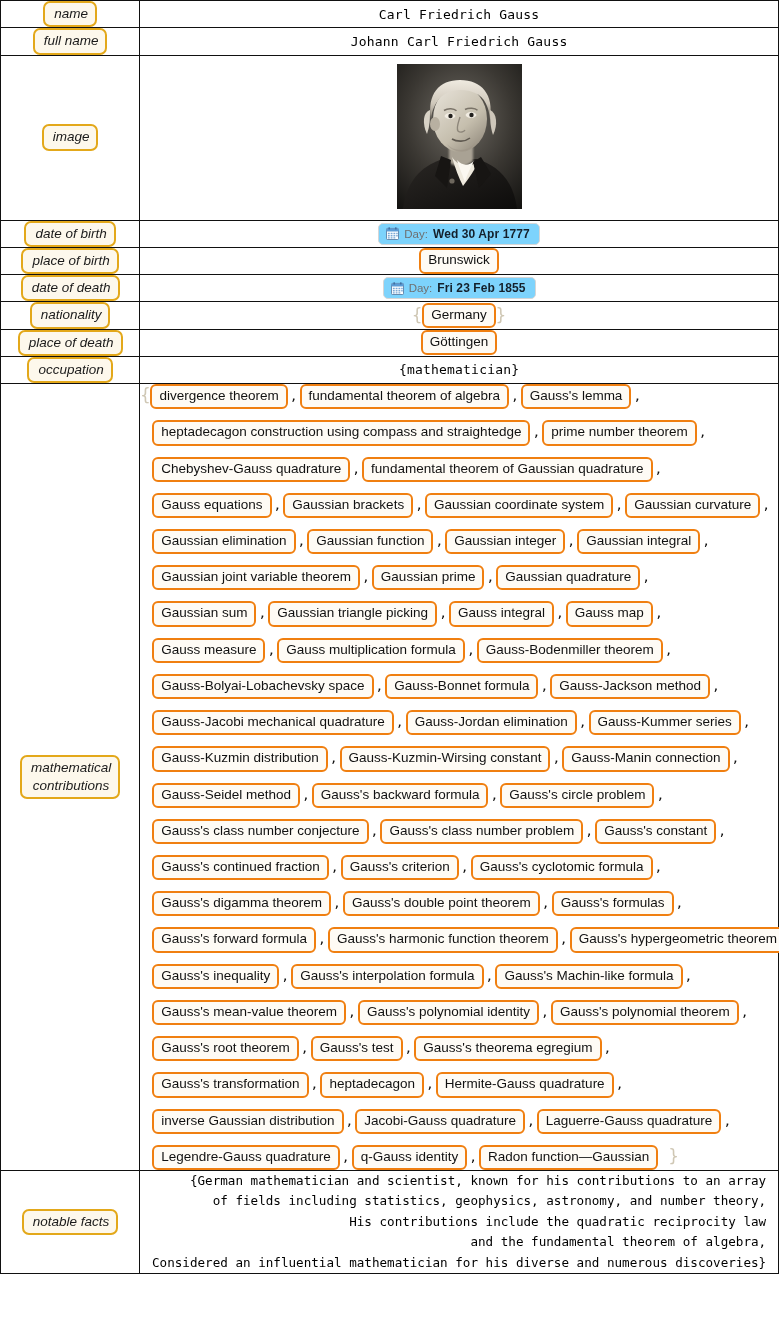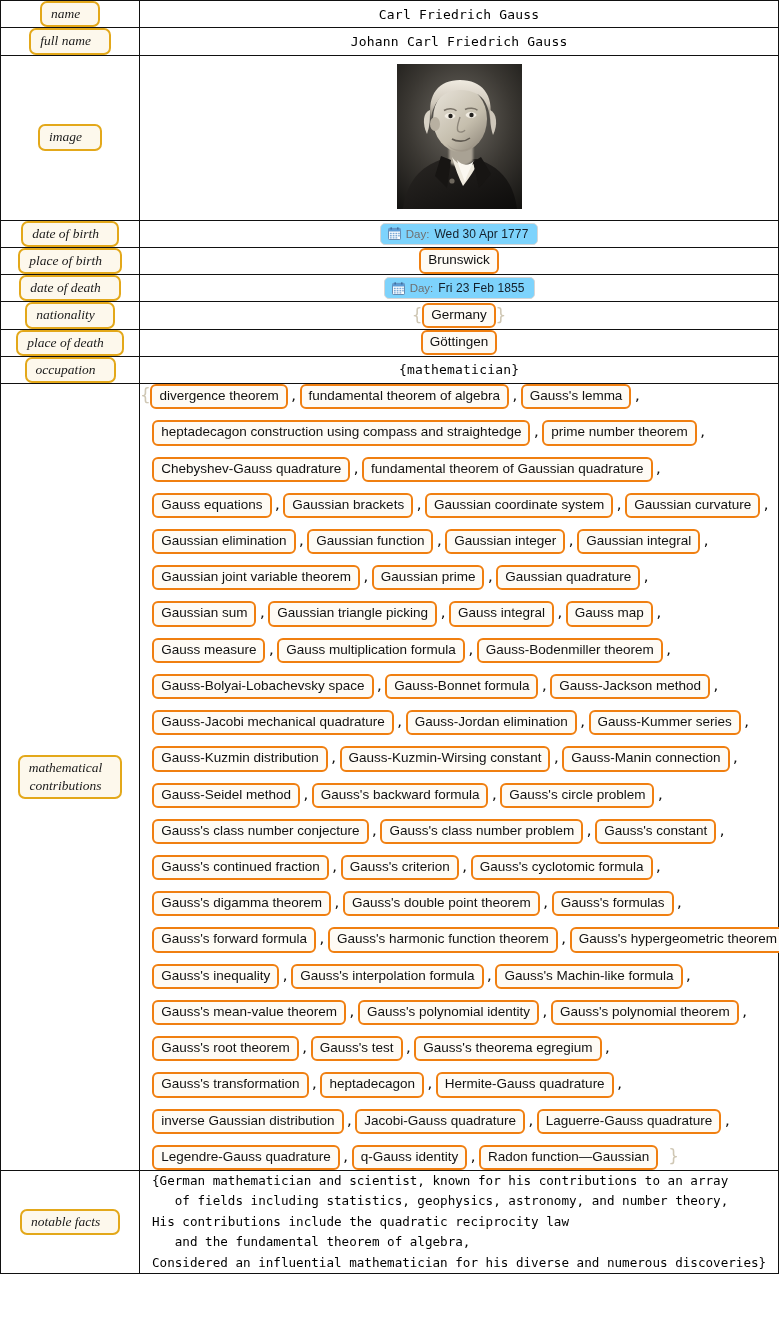--- a/index.html
+++ b/index.html
@@ -23,26 +23,26 @@
 
   .label-cell{
     text-align:center;
     padding:7px 4px;
   }
   .label-pill{
     display:inline-block;
     border:2px solid #e3a81a;
     background:#fdf8ec;
     border-radius:7px;
-    padding:2px 18px 3px 9px;
+    padding:2px 7px 3px 9px;
     font-style:italic;
     font-size:13.5px;
     line-height:1.28;
     color:#1a1a1a;
-    font-family:Liberation Serif, serif;
+    font-family:Liberation Sans, sans-serif;
     white-space:pre-line;
   }
 
   .value-cell{
     text-align:center;
     padding:8px 6px;
     font-size:13.5px;
   }
   .mono-val{
     font-family:"DejaVu Sans Mono","Liberation Mono",monospace;
@@ -83,21 +83,21 @@
     gap:5px;
     border:1px solid #d6d6d6;
     background:#7dd3fc;
     border-radius:5px;
     padding:3px 9px 3px 7px;
     font-size:12px;
     color:#2e2e2e;
   }
   .date-badge .cal{display:inline-block;line-height:0;}
   .date-badge .dlabel{color:#6f6f6f;font-size:11.5px;}
-  .date-badge .dval{font-weight:normal;color:#14202b;font-size:12px;letter-spacing:.1px;}
+  .date-badge .dval{font-weight:bold;color:#14202b;font-size:12px;letter-spacing:.1px;}
 
   
   .portrait-wrap{
     text-align:center;
     padding:8px 0 8px 0;
   }
   .portrait{
     display:inline-block;
     width:125px;height:145px;
     border:0;
@@ -123,21 +123,21 @@
   .contrib-line.first{padding-left:0;}
   .contrib-line .chip{margin-right:0;}
 
   
   .facts-cell{
     padding:10px 8px 12px 8px;
     text-align:center;
   }
   .facts-inner{
     display:inline-block;
-    text-align:left;
+    text-align:right;
     font-family:"DejaVu Sans Mono","Liberation Mono",monospace;
     font-size:12.6px;
     line-height:1.62;
     color:#000;
     white-space:pre;
   }
   .fact-line{display:block;}
 </style>
 </head>
 <body>

